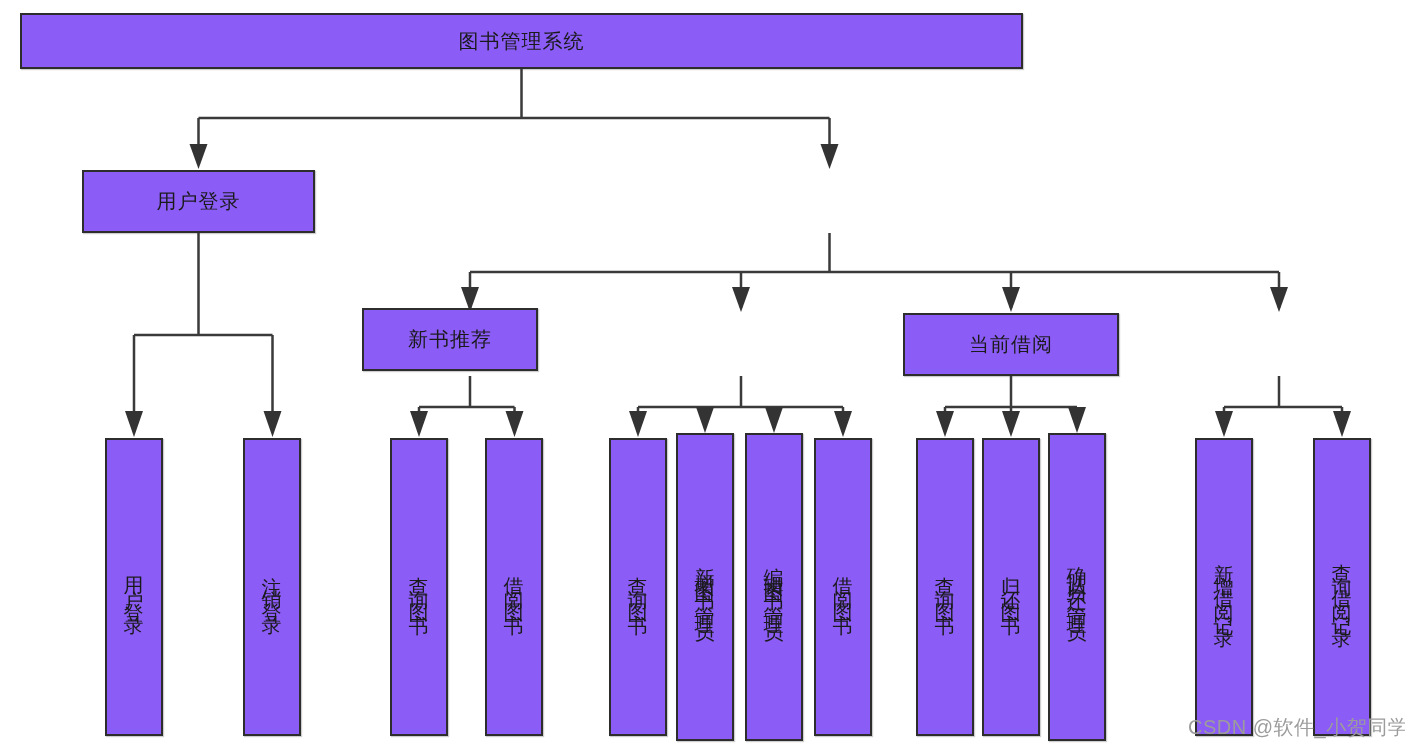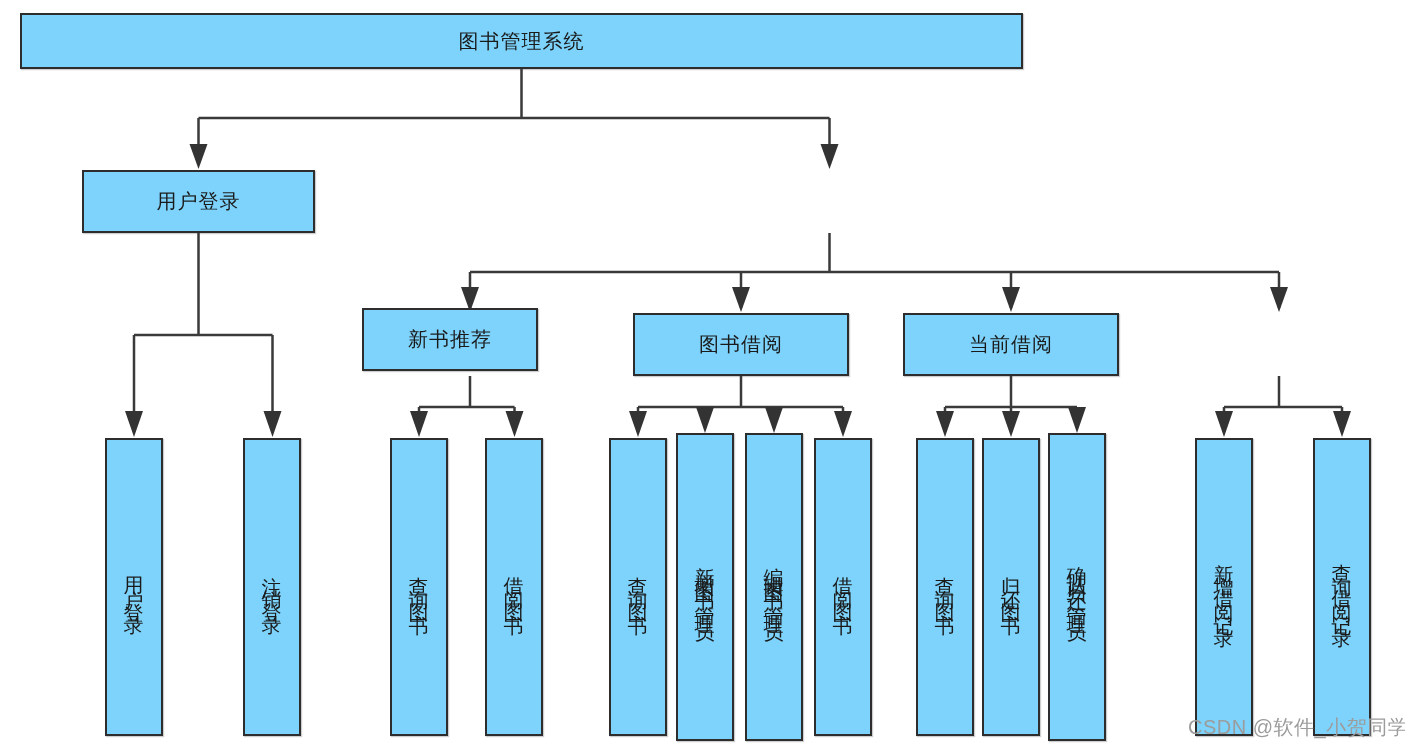--- a/index.html
+++ b/index.html
@@ -6,21 +6,21 @@
   .canvas{
     position:relative;
     width:1405px;height:747px;
     background:#ffffff;
     font-family:"Liberation Sans", sans-serif;
     overflow:hidden;
   }
   svg.wires{position:absolute;left:0;top:0;width:1405px;height:747px;}
   .node{
     position:absolute;
-    background:#7dd3fc;
+    background:#8b5cf6;
     border:2.5px solid #2d2d2d;
     box-sizing:border-box;
     display:flex;align-items:center;justify-content:center;
     color:#1a1a1a;
     box-shadow:1px 1px 1px rgba(60,60,60,0.25);
   }
   .h-label{
     font-size:20px;
     letter-spacing:1px;
     white-space:nowrap;
@@ -128,23 +128,20 @@
     <span class="h-label">图书管理系统</span>
   </div>
 
   <div class="node b-user">
     <span class="h-label">用户登录</span>
   </div>
 
   <div class="node m-newrec">
     <span class="h-label">新书推荐</span>
   </div>
-  <div class="node m-borrow">
-    <span class="h-label">图书借阅</span>
-  </div>
   <div class="node m-current">
     <span class="h-label">当前借阅</span>
   </div>
 
   <div class="node leaf lf-a1">
     <span class="v-label">用户登录</span>
   </div>
   <div class="node leaf lf-a2">
     <span class="v-label">注销登录</span>
   </div>

